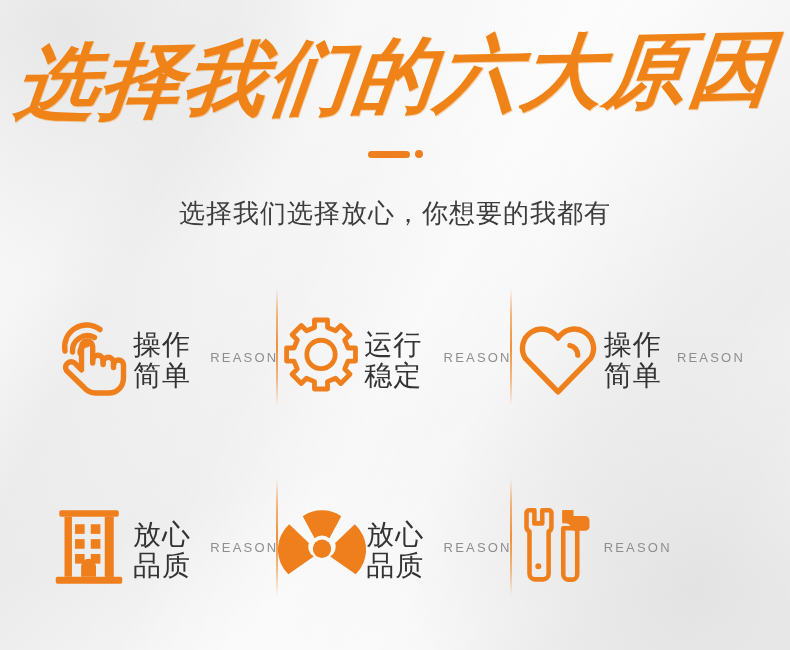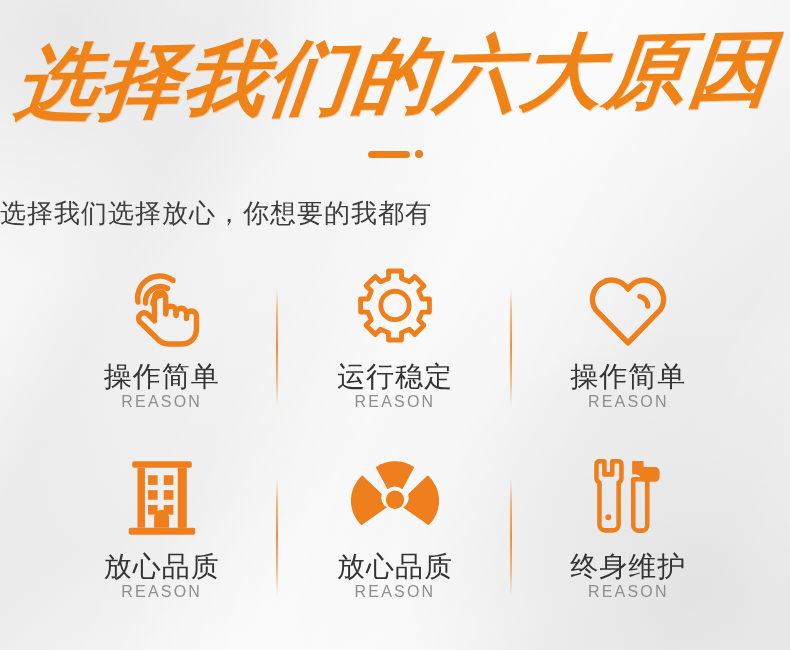--- a/index.html
+++ b/index.html
@@ -117,40 +117,40 @@
     border-radius: 50%;
     background: #ef7f1c;
     margin-left: 5px;
   }
 
   .subtitle {
     position: absolute;
     top: 198px;
     left: 0;
     width: 790px;
+    text-align: center;
     font-size: 26px;
     line-height: 1.2;
     color: #3c3c3c;
     letter-spacing: 1px;
   }
 
   
   .grid {
     position: absolute;
     top: 262px;
     left: 45px;
     width: 700px;
     display: grid;
     grid-template-columns: repeat(3, 1fr);
     grid-template-rows: 190px 190px;
   }
   .cell {
     position: relative;
     display: flex;
-    flex-direction: column;
     align-items: center;
   }
   
   .cell.divcol::after {
     content: "";
     position: absolute;
     right: 0;
     top: 26px;
     width: 2px;
     height: 118px;
@@ -171,21 +171,21 @@
   .icon-box svg { display: block; }
 
   .cell-label {
     margin-top: 8px;
     font-size: 28px;
     line-height: 1.1;
     color: #333333;
     letter-spacing: 1px;
   }
   .cell-sub {
-    font-size: 16px;
+    font-size: 13px;
     color: #8e8e8e;
     letter-spacing: 2.2px;
   }
 </style>
 </head>
 <body>
 
 <div class="page">
   <div class="streaks"></div>
   <div class="corner-shade-tl"></div>
@@ -285,19 +285,18 @@
           <svg width="92" height="84" viewBox="0 0 104 96" fill="none">
             <g stroke="#ef7f1c" stroke-width="5.2" stroke-linejoin="round" stroke-linecap="round">
               <path d="M25 6 v15 h9 V6 h7.5 a3 3 0 0 1 3 3 v16 a6 6 0 0 1 -3.2 5.3 v48.4 a6.3 6.3 0 0 1 -6.3 6.3 h-9.3 a6.3 6.3 0 0 1 -6.3 -6.3 V30.3 A6 6 0 0 1 16 25 V9 a3 3 0 0 1 3-3 z"></path>
               <circle cx="29.5" cy="70" r="3.4" fill="#ef7f1c" stroke="none"></circle>
               <path d="M74 26.5 v52.5 a6.3 6.3 0 0 1 -6.3 6.3 h-3.4 a6.3 6.3 0 0 1 -6.3 -6.3 V26.5 z"></path>
             </g>
             <path d="M57 6 h12.5 v6.5 h13.5 a5 5 0 0 1 5 5 v7 a5 5 0 0 1 -5 5 H69.5 V27 a12 12 0 0 0 -12.5 -6 z" fill="#ef7f1c"></path>
             <path d="M57 6 h12.5 v21 h-2 a11 11 0 0 0 -10.5 -8 z" fill="#ef7f1c"></path>
           </svg>
         </div>
-        <div class="cell-label">终身维护</div>
         <div class="cell-sub">REASON</div>
       </div>
 
     </div>
   </div>
 </div>
 
 </body></html>

